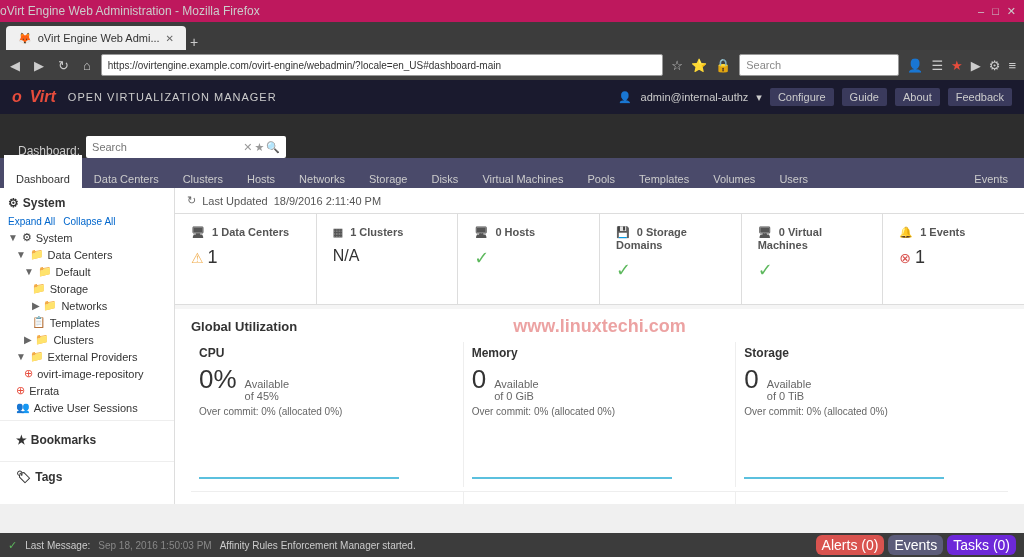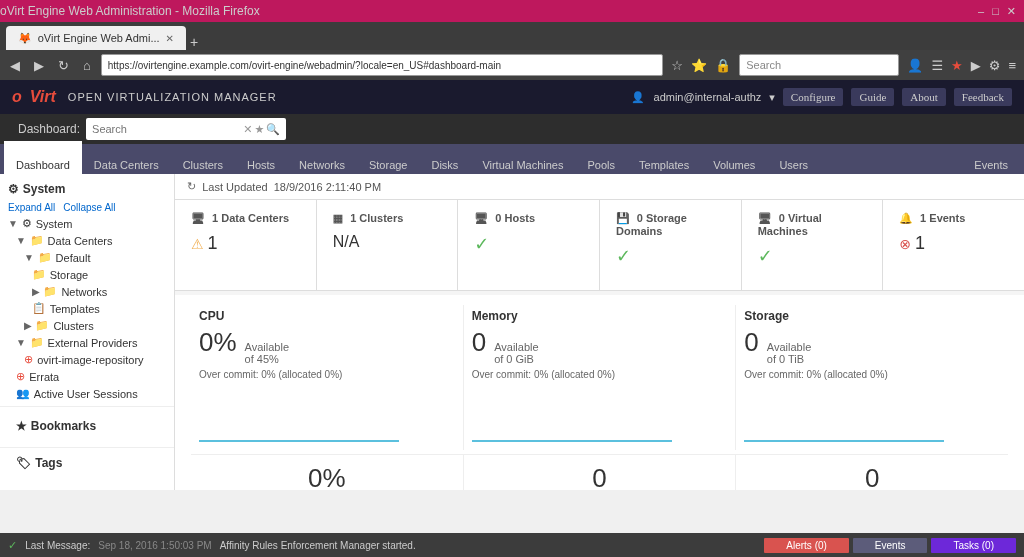--- a/index.html
+++ b/index.html
@@ -21,24 +21,24 @@
     .search-bar { background: white; border: 1px solid #999; border-radius: 2px; height: 22px; width: 160px; display: flex; align-items: center; padding: 0 6px; font-size: 11px; color: #666; }
     .toolbar-icons { display: flex; gap: 4px; align-items: center; }
     .toolbar-icon { color: #ccc; font-size: 13px; cursor: pointer; padding: 2px; }
 
     
     .app-header { background: #1a1a2e; color: white; height: 34px; display: flex; align-items: center; padding: 0 12px; gap: 12px; }
     .app-logo { display: flex; align-items: center; gap: 8px; }
     .ovirt-logo { color: #e74c3c; font-weight: bold; font-size: 16px; font-style: italic; }
     .app-title { color: #ccc; font-size: 11px; letter-spacing: 1px; text-transform: uppercase; }
     .header-right { margin-left: auto; display: flex; align-items: center; gap: 8px; }
-    .header-btn { background: #3a3a5c; color: #ccc; border: none; padding: 3px 8px; font-size: 11px; cursor: pointer; border-radius: 2px; font-family: Liberation Serif, serif; }
-
-    
-    .search-row { background: #2d2d2d; height: 30px; display: flex; align-items: center; padding: 0 8px; }
+    .header-btn { background: #3a3a5c; color: #ccc; border: none; padding: 3px 8px; font-size: 11px; cursor: pointer; border-radius: 2px; }
+
+    
+    .search-row { background: #2d2d2d; height: 44px; display: flex; align-items: flex-end; padding: 0 8px; }
     .search-input-container { background: white; border-radius: 2px; display: flex; align-items: center; height: 22px; padding: 0 6px; width: 200px; }
     .search-input { border: none; outline: none; font-size: 11px; width: 100%; color: #666; }
     .search-clear-btn { color: #999; cursor: pointer; font-size: 11px; }
     .search-bookmark-btn { color: #999; cursor: pointer; font-size: 11px; margin-left: 2px; }
     .search-search-btn { color: #999; cursor: pointer; font-size: 11px; margin-left: 2px; }
     .breadcrumb { color: #ccc; font-size: 12px; margin-left: 10px; }
 
     
     .nav-tabs { background: #4a4a6a; display: flex; align-items: center; height: 30px; padding: 0 4px; }
     .nav-tab { color: #ccc; font-size: 11px; padding: 18px 12px; cursor: pointer; border: none; background: none; height: 30px; }
@@ -60,34 +60,34 @@
     .special-icon { color: #e74c3c; font-size: 11px; }
 
     
     .content-area { flex: 1; overflow-y: auto; background: #f5f5f5; }
 
     
     .last-updated { background: white; padding: 6px 12px; font-size: 11px; color: #555; border-bottom: 1px solid #ddd; display: flex; align-items: center; gap: 6px; }
     .refresh-icon { color: #666; font-size: 11px; cursor: pointer; }
 
     
-    .stats-row { display: flex; background: white; border-bottom: 1px solid #ddd; justify-content: center; }
+    .stats-row { display: flex; background: white; border-bottom: 1px solid #ddd; }
     .stat-card { flex: 1; padding: 12px 16px; border-right: 1px solid #ddd; min-height: 90px; }
     .stat-card:last-child { border-right: none; }
     .stat-card-title { font-size: 11px; color: #555; margin-bottom: 8px; font-weight: bold; }
     .stat-status { margin-top: 8px; display: flex; align-items: center; gap: 4px; }
     .status-icon-ok { color: #5cb85c; font-size: 18px; }
     .status-icon-warn { color: #f0ad4e; font-size: 14px; }
     .status-icon-err { color: #d9534f; font-size: 14px; }
     .status-number { font-size: 18px; color: #333; }
 
     
     .status-bar { background: #3c3c3c; height: 24px; display: flex; align-items: center; padding: 0 8px; gap: 8px; position: fixed; bottom: 0; width: 1024px; }
     .status-badges { display: flex; gap: 4px; align-items: center; margin-left: auto; }
-    .badge { padding: 2px 22px; font-size: 10px; border-radius: 1px; cursor: pointer; display: flex; align-items: center; gap: 3px; }
+    .badge { padding: 2px 6px; font-size: 14px; border-radius: 6px; cursor: pointer; display: flex; align-items: center; gap: 3px; }
     .badge-alerts { background: #d9534f; color: white; }
     .badge-events { background: #5c5c7a; color: white; }
     .badge-tasks { background: #6d28d9; color: white; }
     .status-check { color: #5cb85c; font-size: 11px; }
   </style>
 </head>
 <body>
 
 <div class="title-bar">
   <span>oVirt Engine Web Administration - Mozilla Firefox</span>
@@ -333,20 +333,24 @@
           <span>Events</span>
         </div>
         <div class="stat-status">
           <span class="status-icon-err">⊗</span>
           <span class="status-number">1</span>
         </div>
       </div>
     </div>
 
     <div style="background:white; margin-top:4px; padding: 10px 16px 0 16px; position:relative;">
+      <div style="display:flex; align-items:center; justify-content:space-between; margin-bottom:8px;">
+        <span style="font-size:13px; font-weight:bold; color:#333;">Global Utilization</span>
+        <span style="color:#e06666; font-size:18px; font-weight:bold; opacity:0.6; position:absolute; left:50%; transform:translateX(-50%);">www.linuxtechi.com</span>
+      </div>
 
       <div style="display:flex;">
 
         <div style="flex:1; padding:4px 8px; border-right:1px solid #eee;">
           <div style="font-size:12px; font-weight:bold; color:#333; margin-bottom:4px;">CPU</div>
           <div style="display:flex; align-items:baseline; gap:8px;">
             <span style="font-size:26px; color:#333;">0%</span>
             <div style="font-size:11px; color:#666;">
               <div>Available</div>
               <div>of 45%</div>

